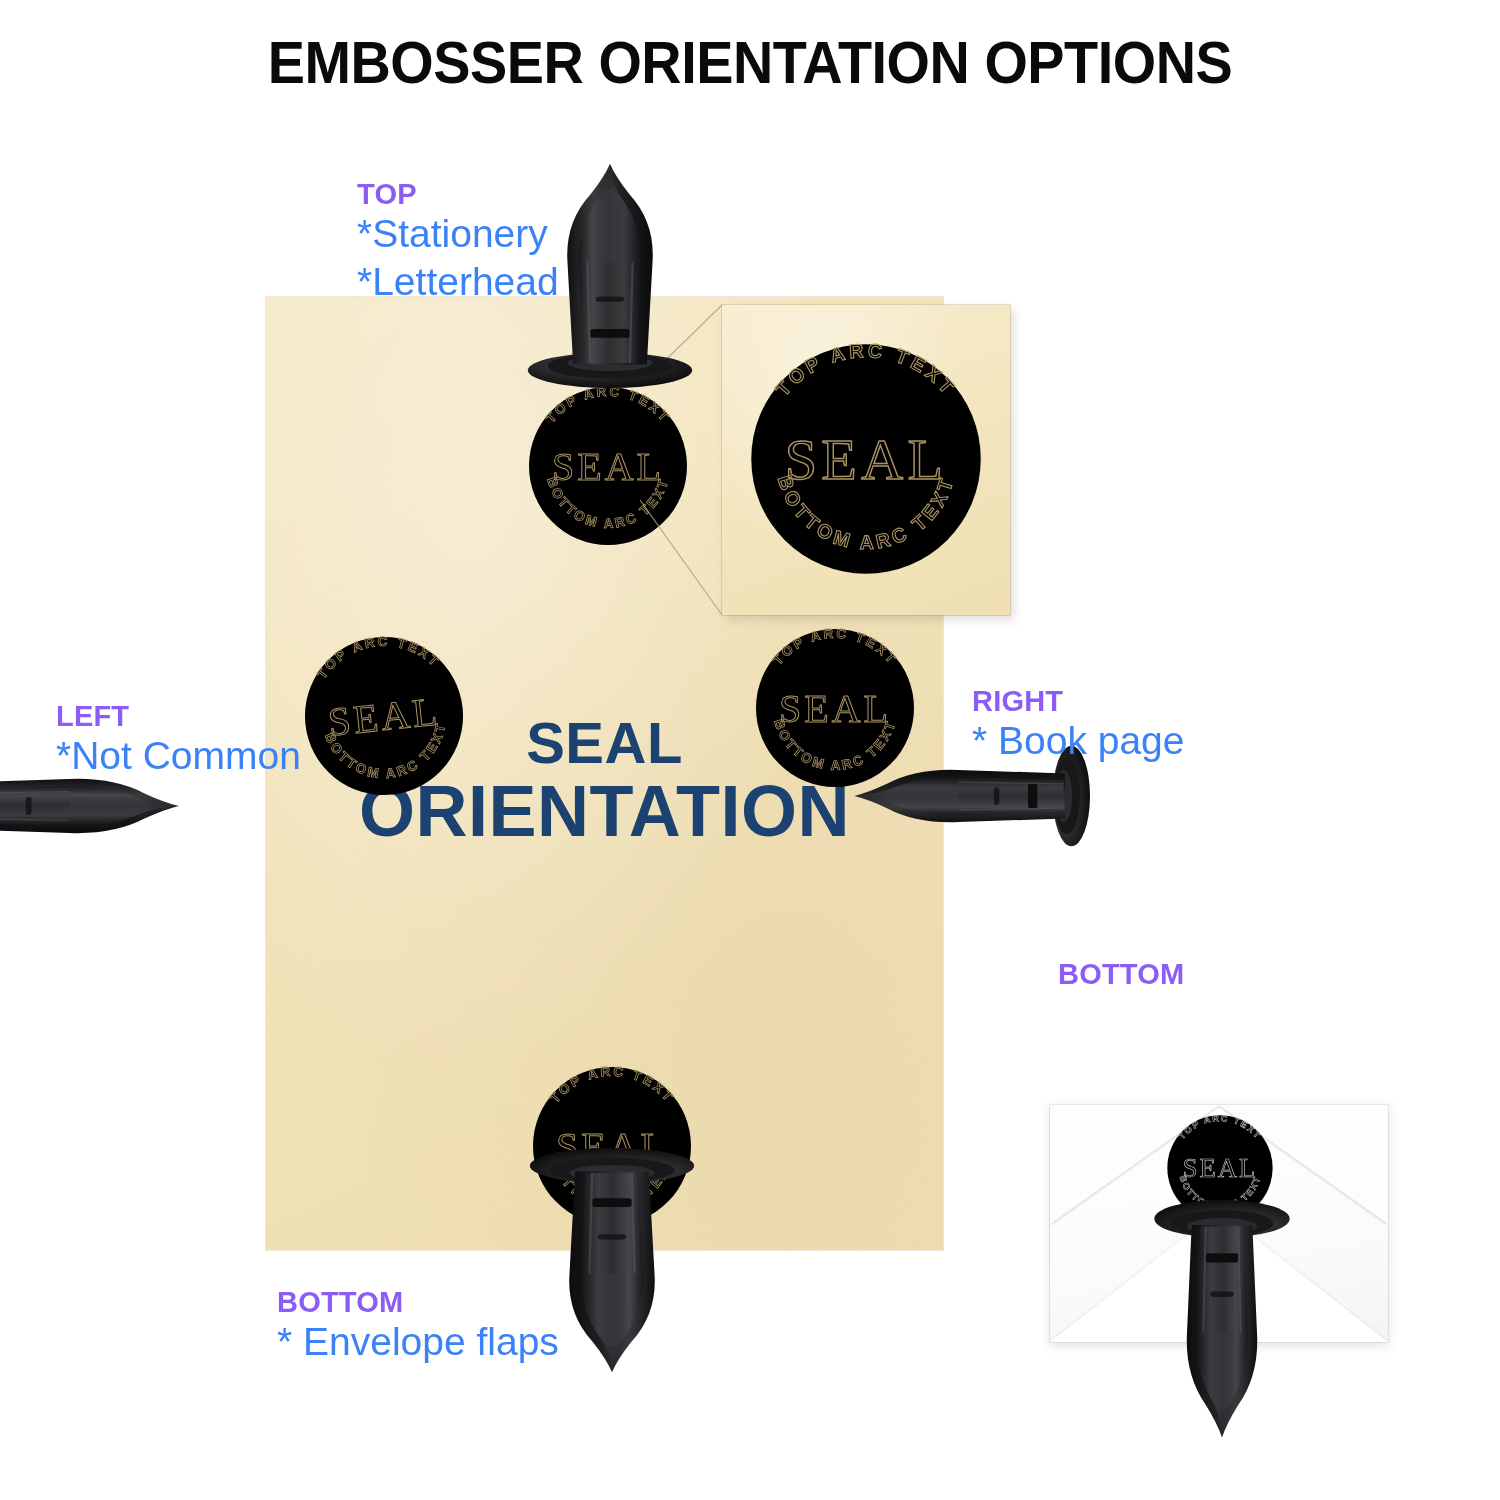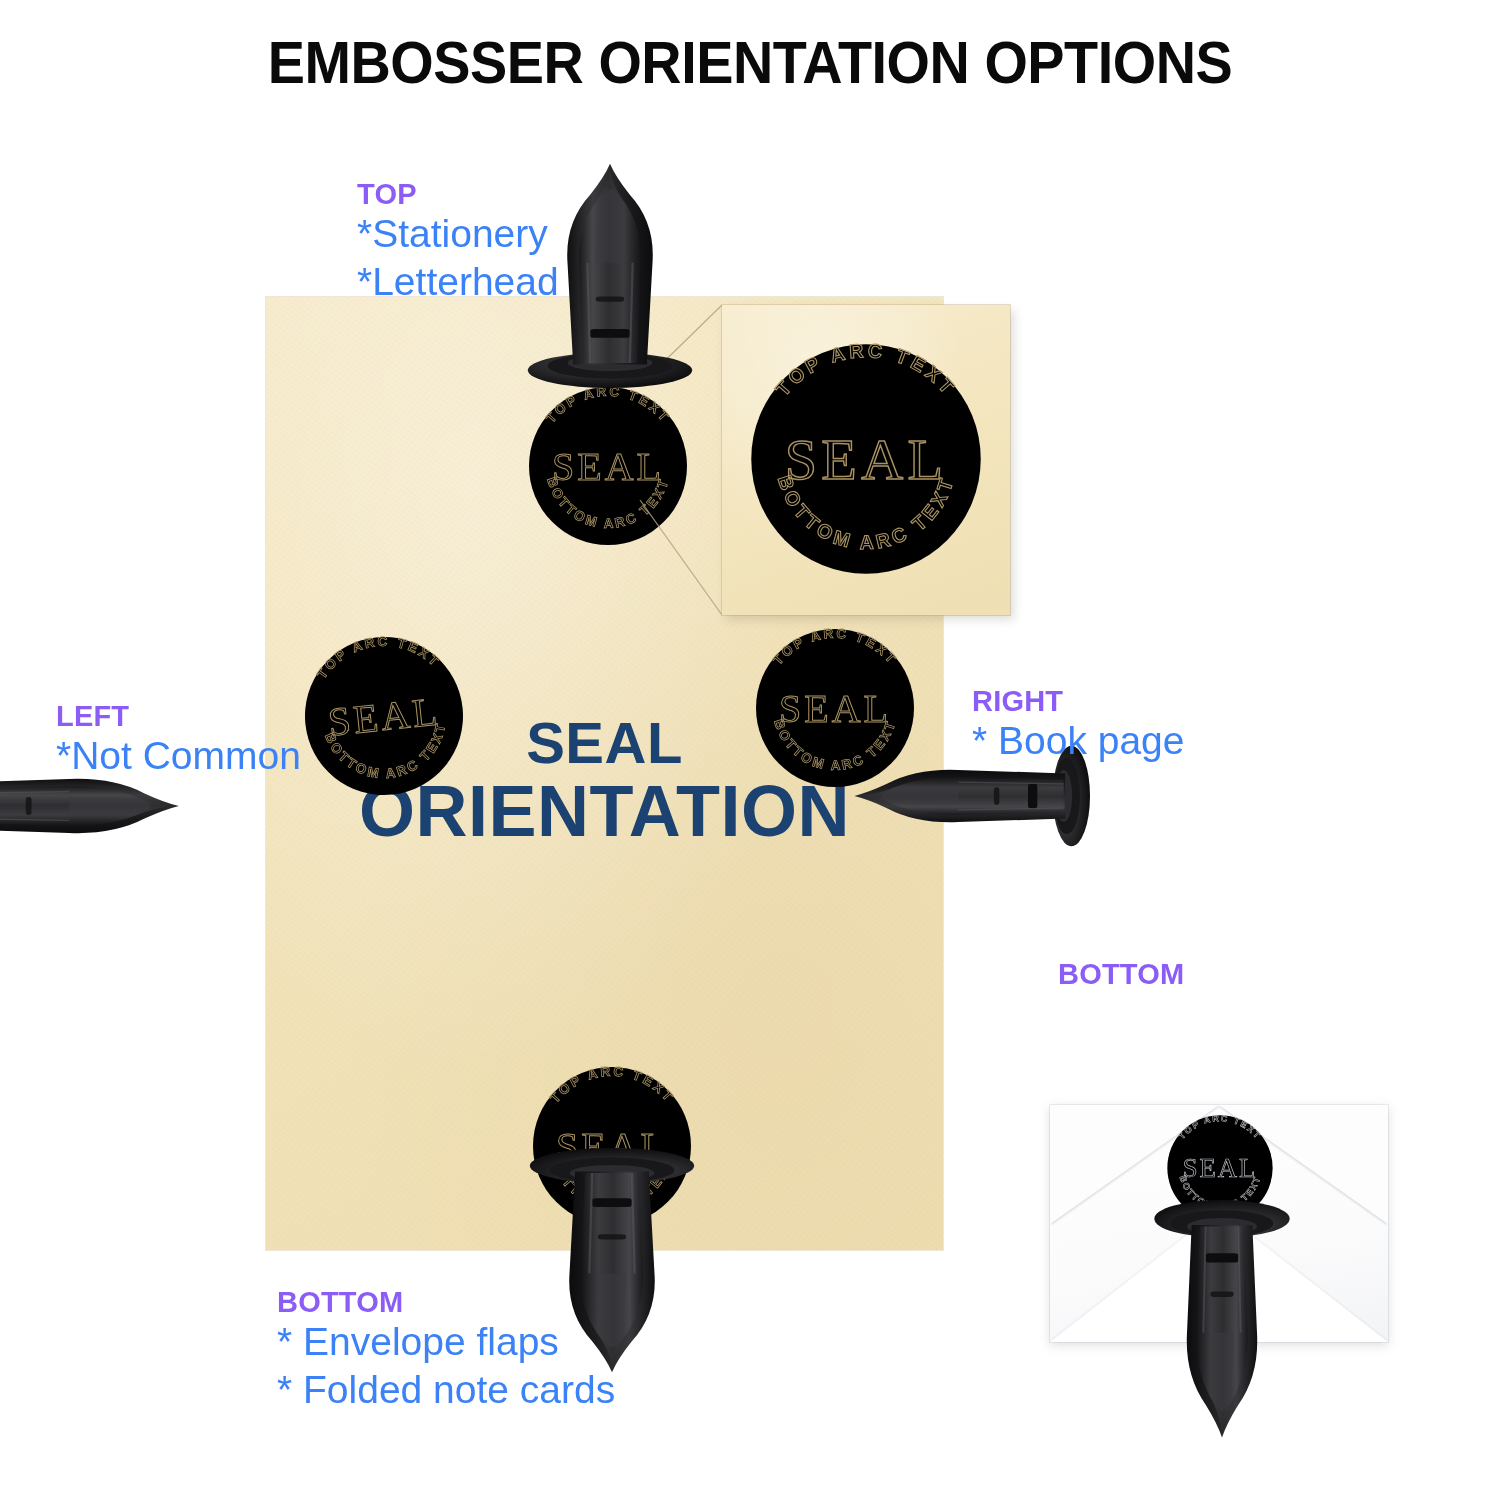--- a/index.html
+++ b/index.html
@@ -356,16 +356,15 @@
     <div class="line">*Not Common</div>
   </div>
 
   <div class="label bottom-r">
     <div class="head">BOTTOM</div>
   </div>
 
   <div class="label bottom-l">
     <div class="head">BOTTOM</div>
     <div class="line">* Envelope flaps</div>
-    <div class="line">* Folded note cards</div>
   </div>
 
 </div>
 
 </body></html>

